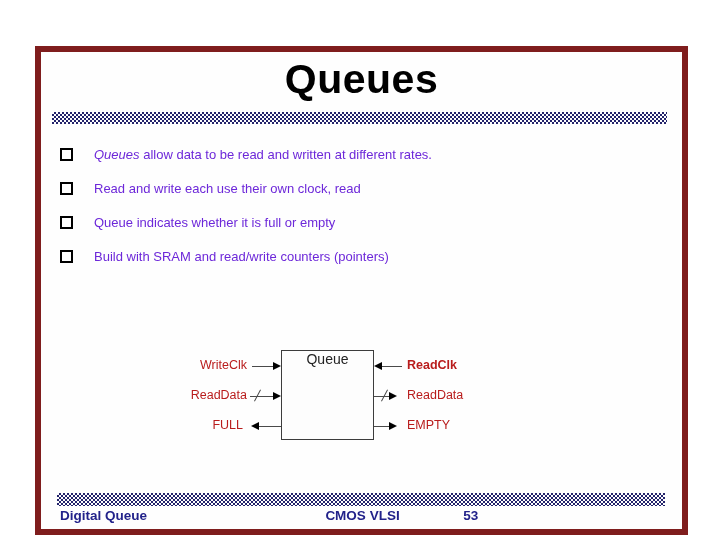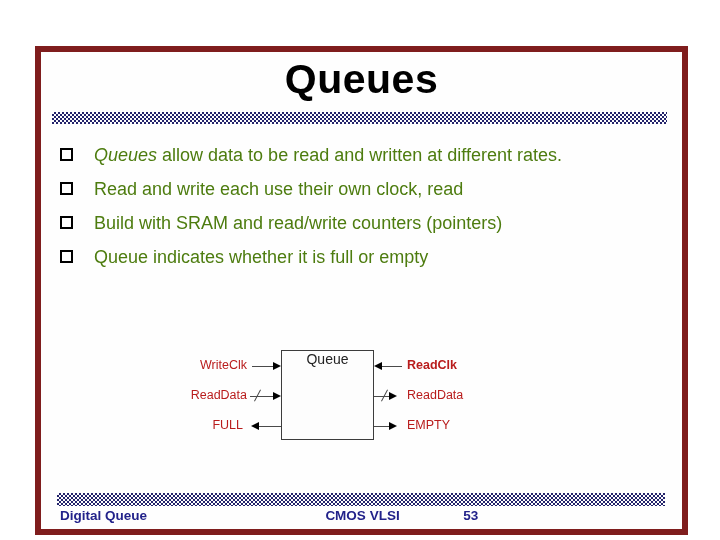--- a/index.html
+++ b/index.html
@@ -27,21 +27,21 @@
     letter-spacing:0.5px;
   }
   .title-rule { position:absolute; left:11px; top:60px; width:615px; height:12px; }
 
   .bullets { position:absolute; left:19px; top:89px; width:612px; }
   .bullet { display:flex; margin-bottom:6px; }
   .bsq {
     flex:none; width:13px; height:13px;
     border:2px solid #000; margin:7px 21px 0 0; background:#fff;
   }
-  .btext { font-size:18px; line-height:28px; color:#4d7c0f; width:565px; }
+  .btext { font-size:13px; line-height:28px; color:#6d28d9; width:565px; }
   .btext .ital { font-style:italic; }
 
   .diagram { position:absolute; left:134px; top:291px; width:310px; height:110px; }
   .qbox {
     position:absolute; left:106px; top:7px; width:93px; height:90px;
     border:1px solid #3c3c3c; background:#fdfdfd;
     display:flex; justify-content:center;
     font-size:14px; color:#222;
   }
   .plabel { position:absolute; font-size:12.5px; color:#b91c1c; white-space:nowrap; }
@@ -71,25 +71,25 @@
     <div class="bullet">
       <span class="bsq"></span>
       <div class="btext"><span class="ital">Queues</span><span> allow data to be read and written at different rates.</span></div>
     </div>
     <div class="bullet">
       <span class="bsq"></span>
       <div class="btext"><span>Read and write each use their own clock, read</span></div>
     </div>
     <div class="bullet">
       <span class="bsq"></span>
-      <div class="btext"><span>Build with SRAM and read/write counters (pointers)</span></div>
+      <div class="btext"><span>Queue indicates whether it is full or empty</span></div>
     </div>
     <div class="bullet">
       <span class="bsq"></span>
-      <div class="btext"><span>Queue indicates whether it is full or empty</span></div>
+      <div class="btext"><span>Build with SRAM and read/write counters (pointers)</span></div>
     </div>
   </div>
 
   <div class="diagram">
     <div class="qbox">
       <span>Queue</span>
     </div>
 
     <span class="plabel" style="left:0;top:15px;width:72px;text-align:right;">WriteClk</span>
     <span class="wire" style="left:77px;top:23px;width:23px;"></span>

